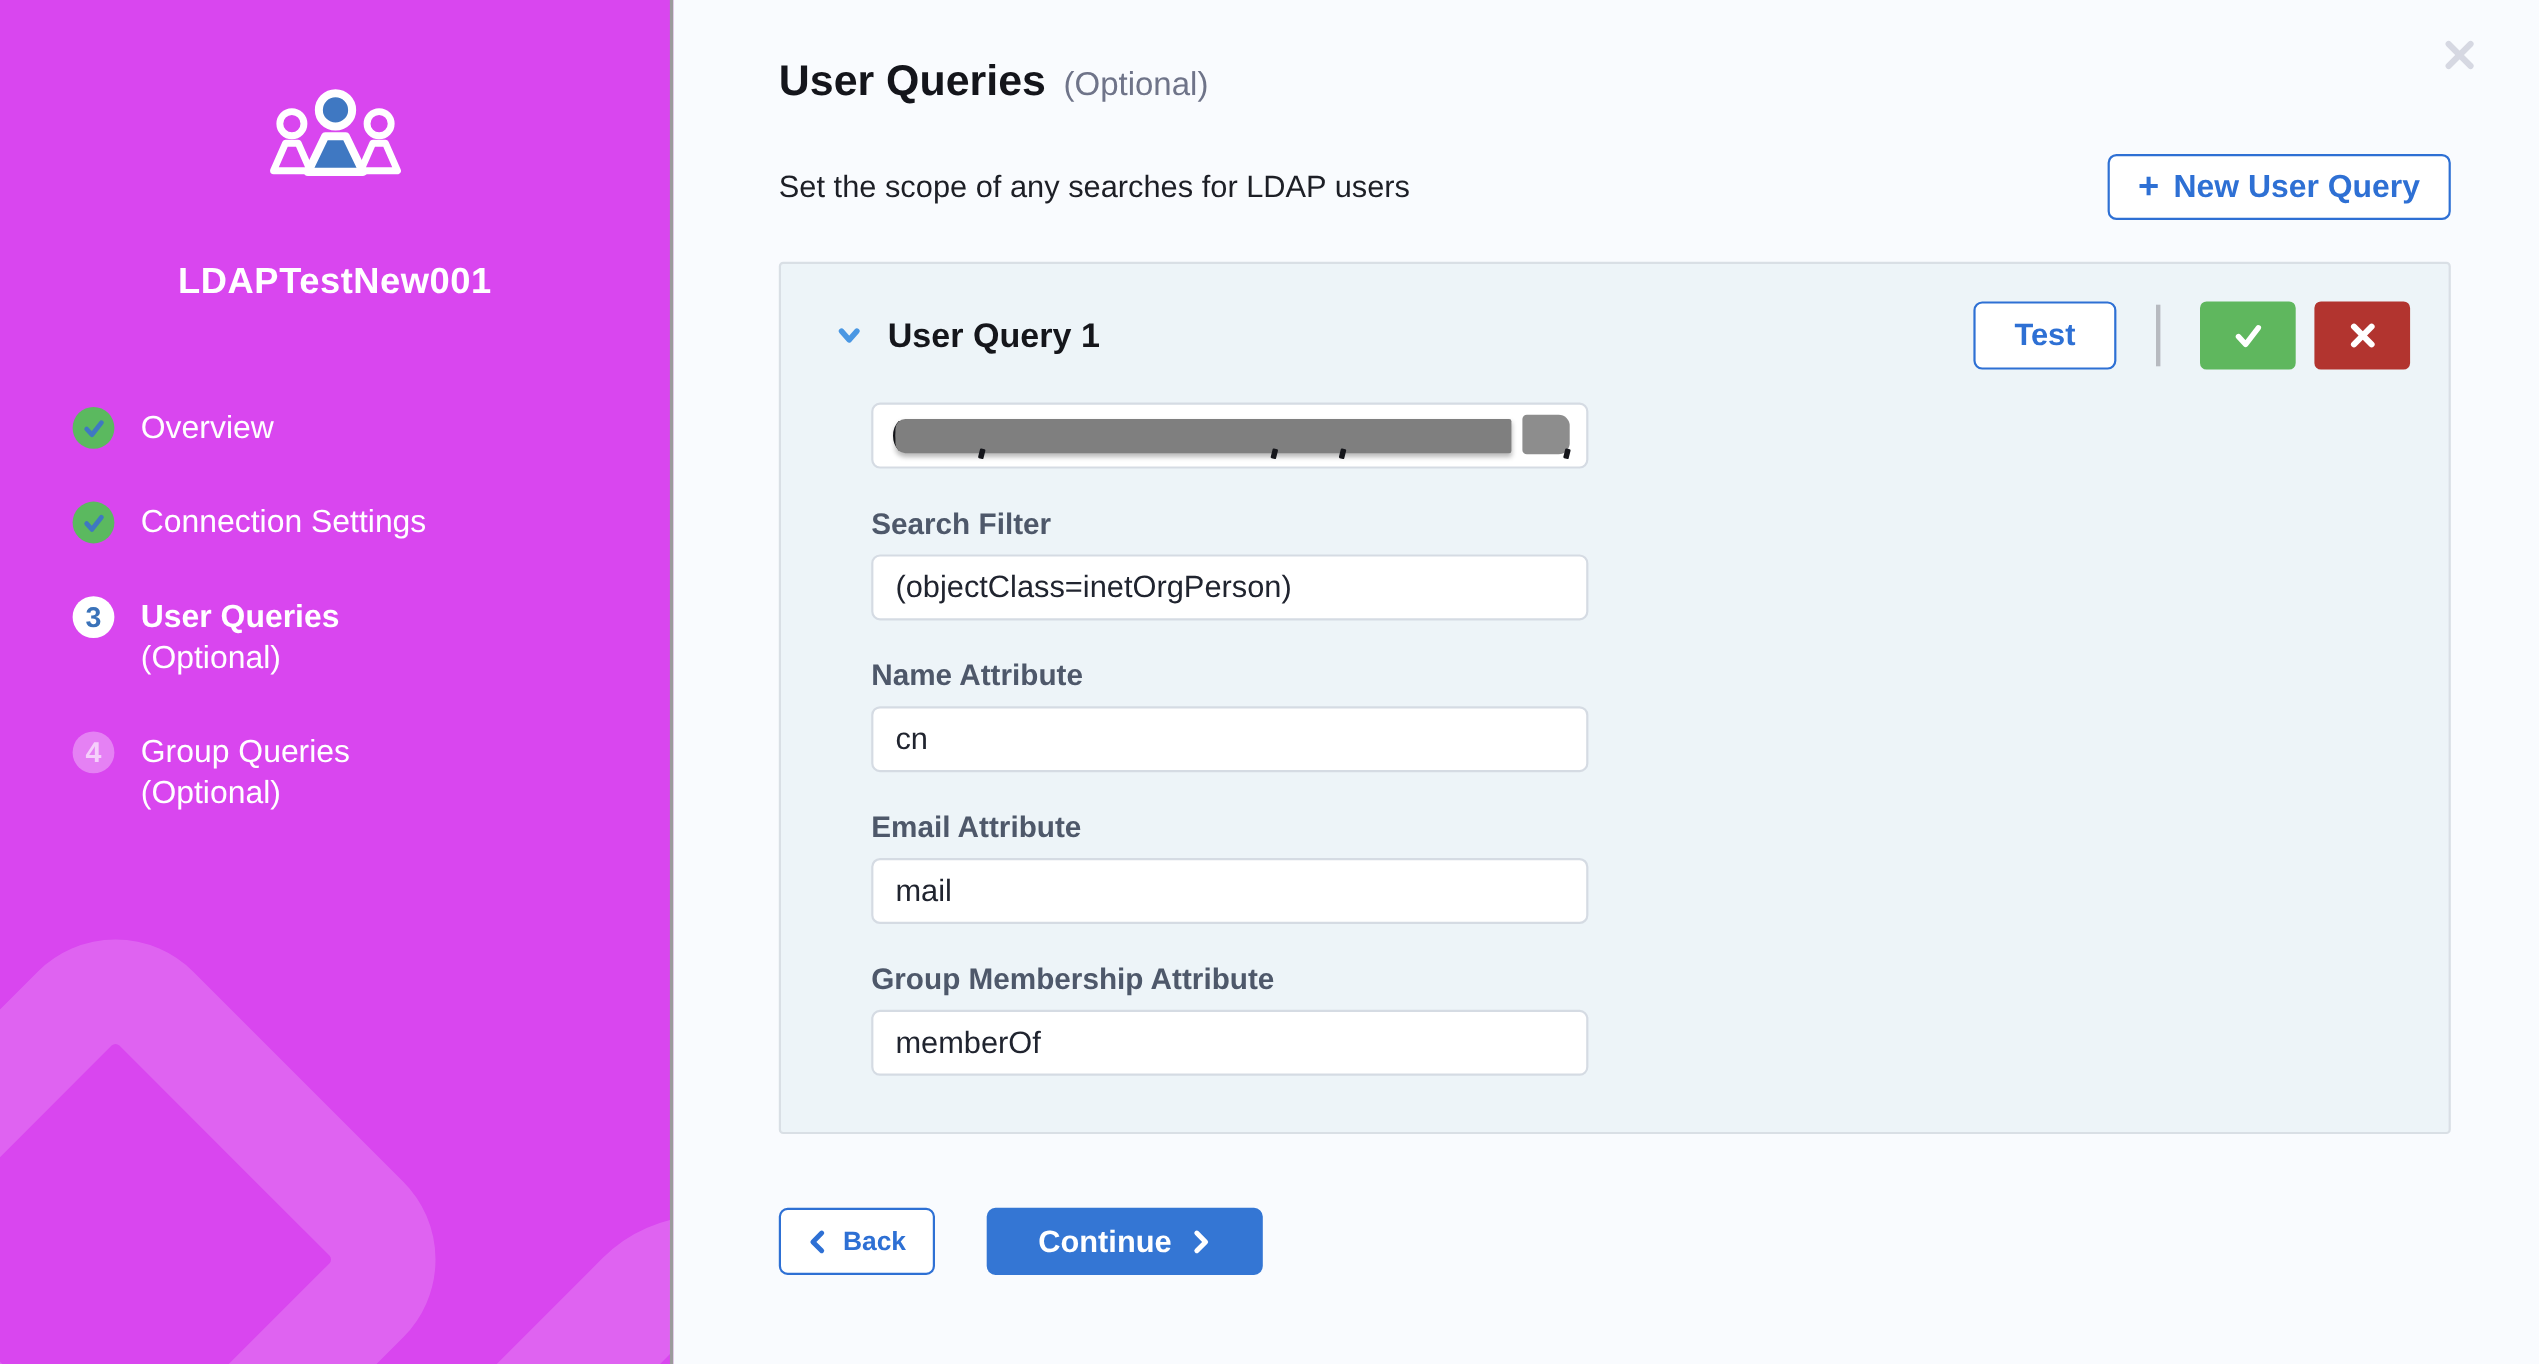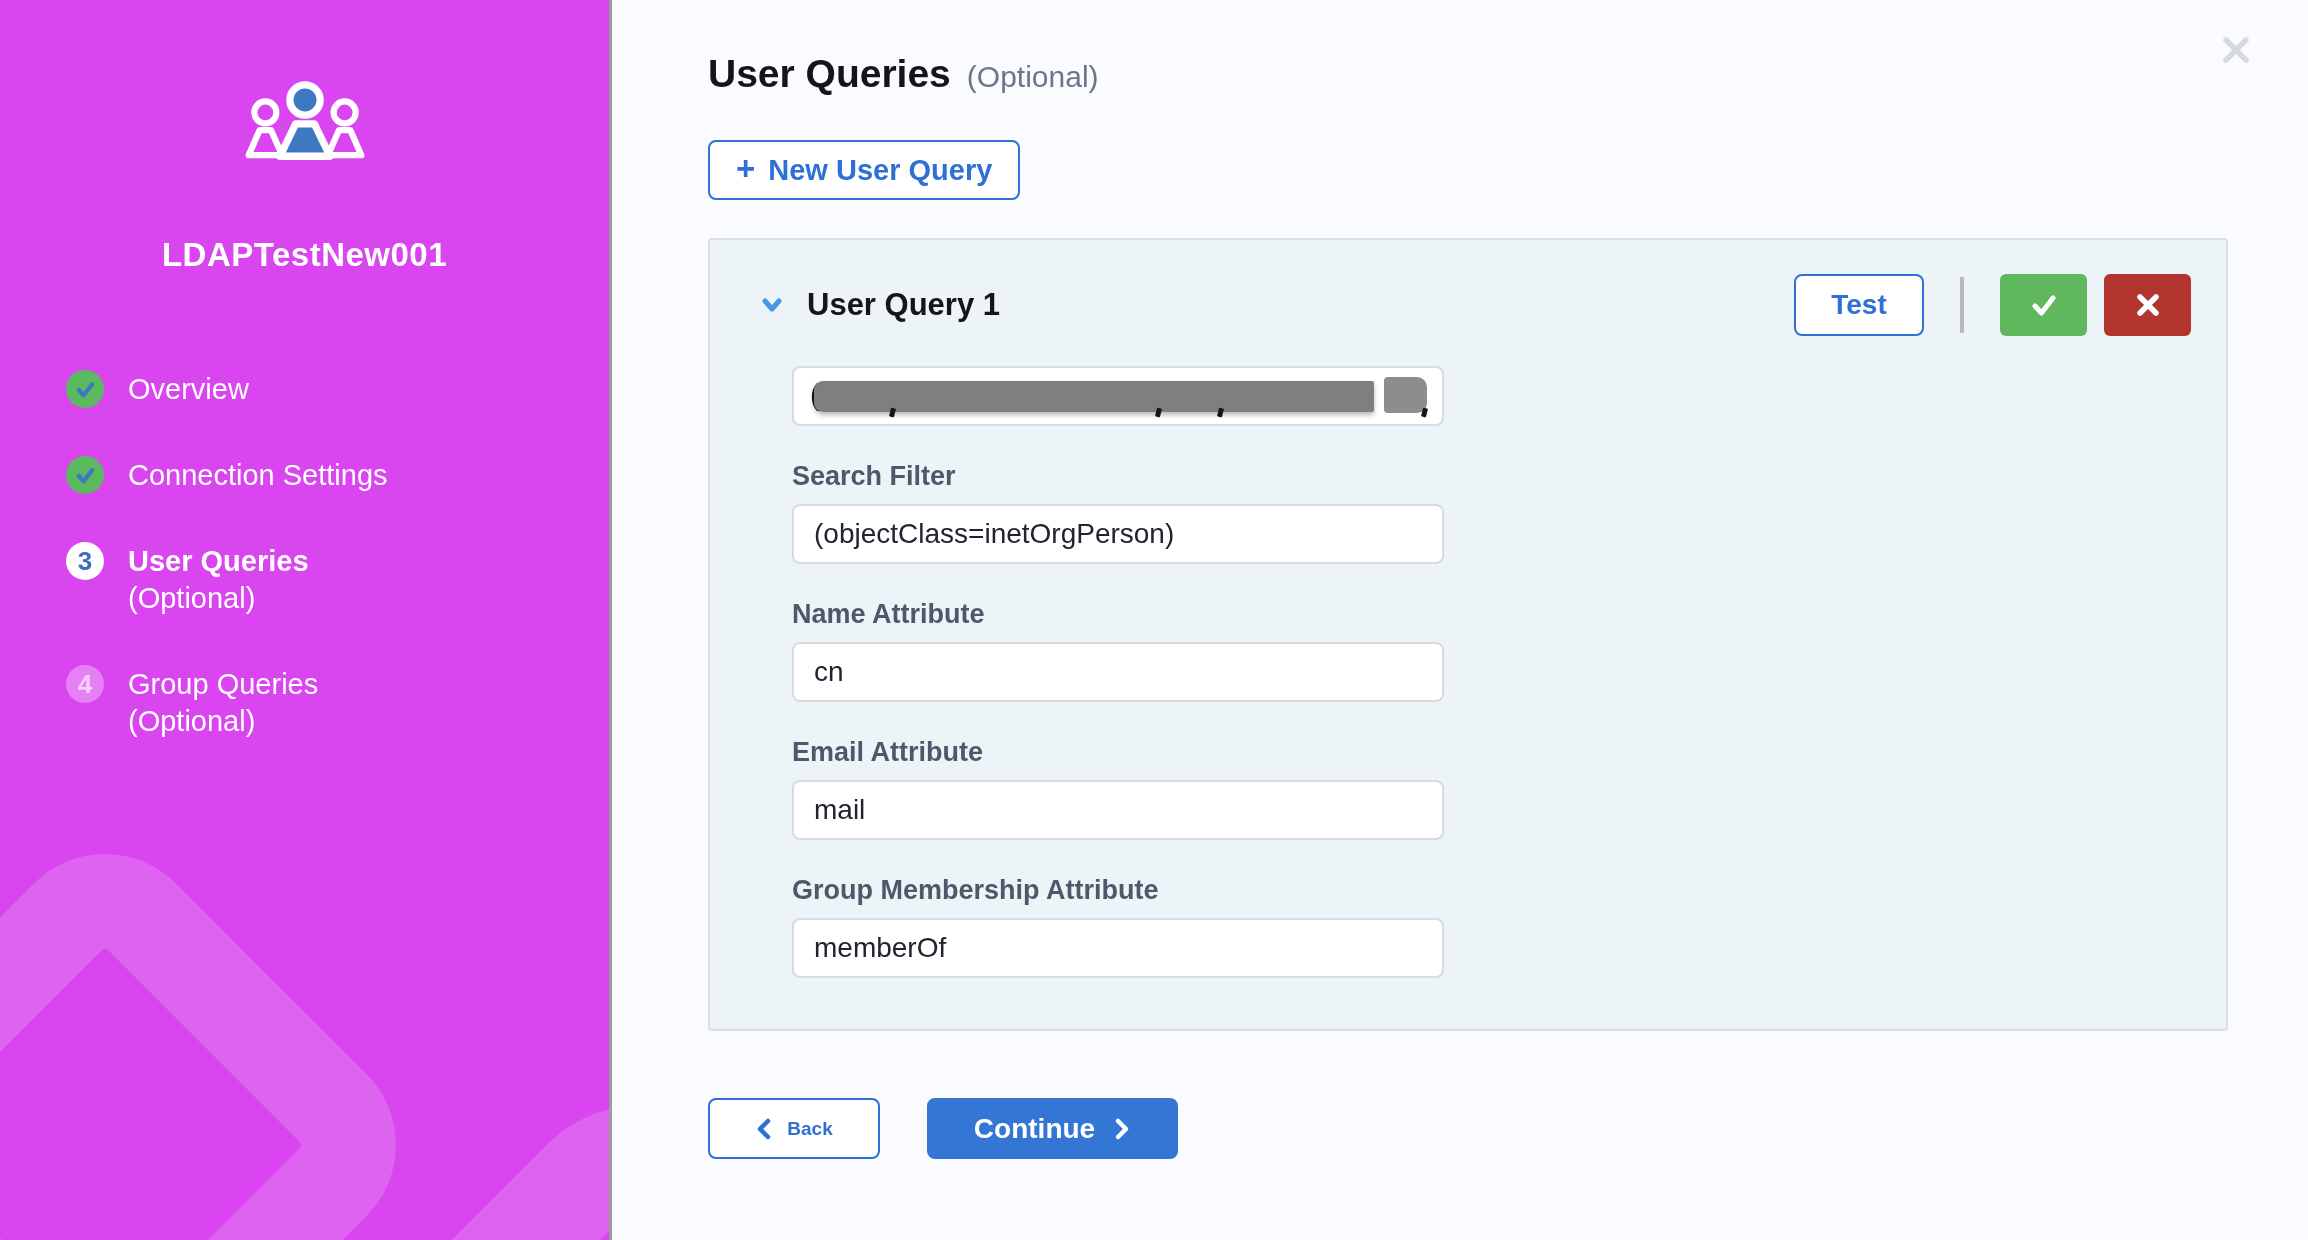--- a/index.html
+++ b/index.html
@@ -95,21 +95,21 @@
   }
   .redaction-cap {
     position:absolute; right:15px; top:9px; width:43px; height:36px;
     background:#8d8d8d; border-radius:4px 10px 10px 4px;
   }
   .r-mark { position:absolute; bottom:7px; width:5px; height:9px; background:#15161b; transform:rotate(14deg); border-radius:1px; }
   .m1 { left:96px; } .m2 { left:362px; } .m3 { left:424px; } .m4 { left:628px; }
 
   
   .footer-row { margin-top:67px; display:flex; gap:47px; }
-  .back-btn { width:172px; height:61px; font-size:19px; gap:14px; }
+  .back-btn { width:142px; height:61px; font-size:24px; gap:14px; }
   .continue-btn {
     width:251px; height:61px; border-radius:8px; background:#3476d4;
     color:#fff; font-size:28px; font-weight:700; gap:18px; border:2.5px solid #3476d4;
   }
 </style>
 </head>
 <body>
 
 <div class="app">
 
@@ -175,20 +175,21 @@
         <line x1="28" y1="8" x2="8" y2="28" stroke="#d6d8e2" stroke-width="5.5" stroke-linecap="round"></line>
       </svg>
     </button>
 
     <div class="title-row">
       <h1 class="page-title">User Queries</h1>
       <span class="page-title-optional">(Optional)</span>
     </div>
 
     <div class="sub-row">
+      <p class="page-subtitle">Set the scope of any searches for LDAP users</p>
       <button class="btn outline new-query-btn">
         <span class="plus-glyph">+</span>
         <span>New User Query</span>
       </button>
     </div>
 
     <section class="panel">
       <div class="panel-header">
         <div class="panel-title-wrap">
           <button class="chevron-btn">

